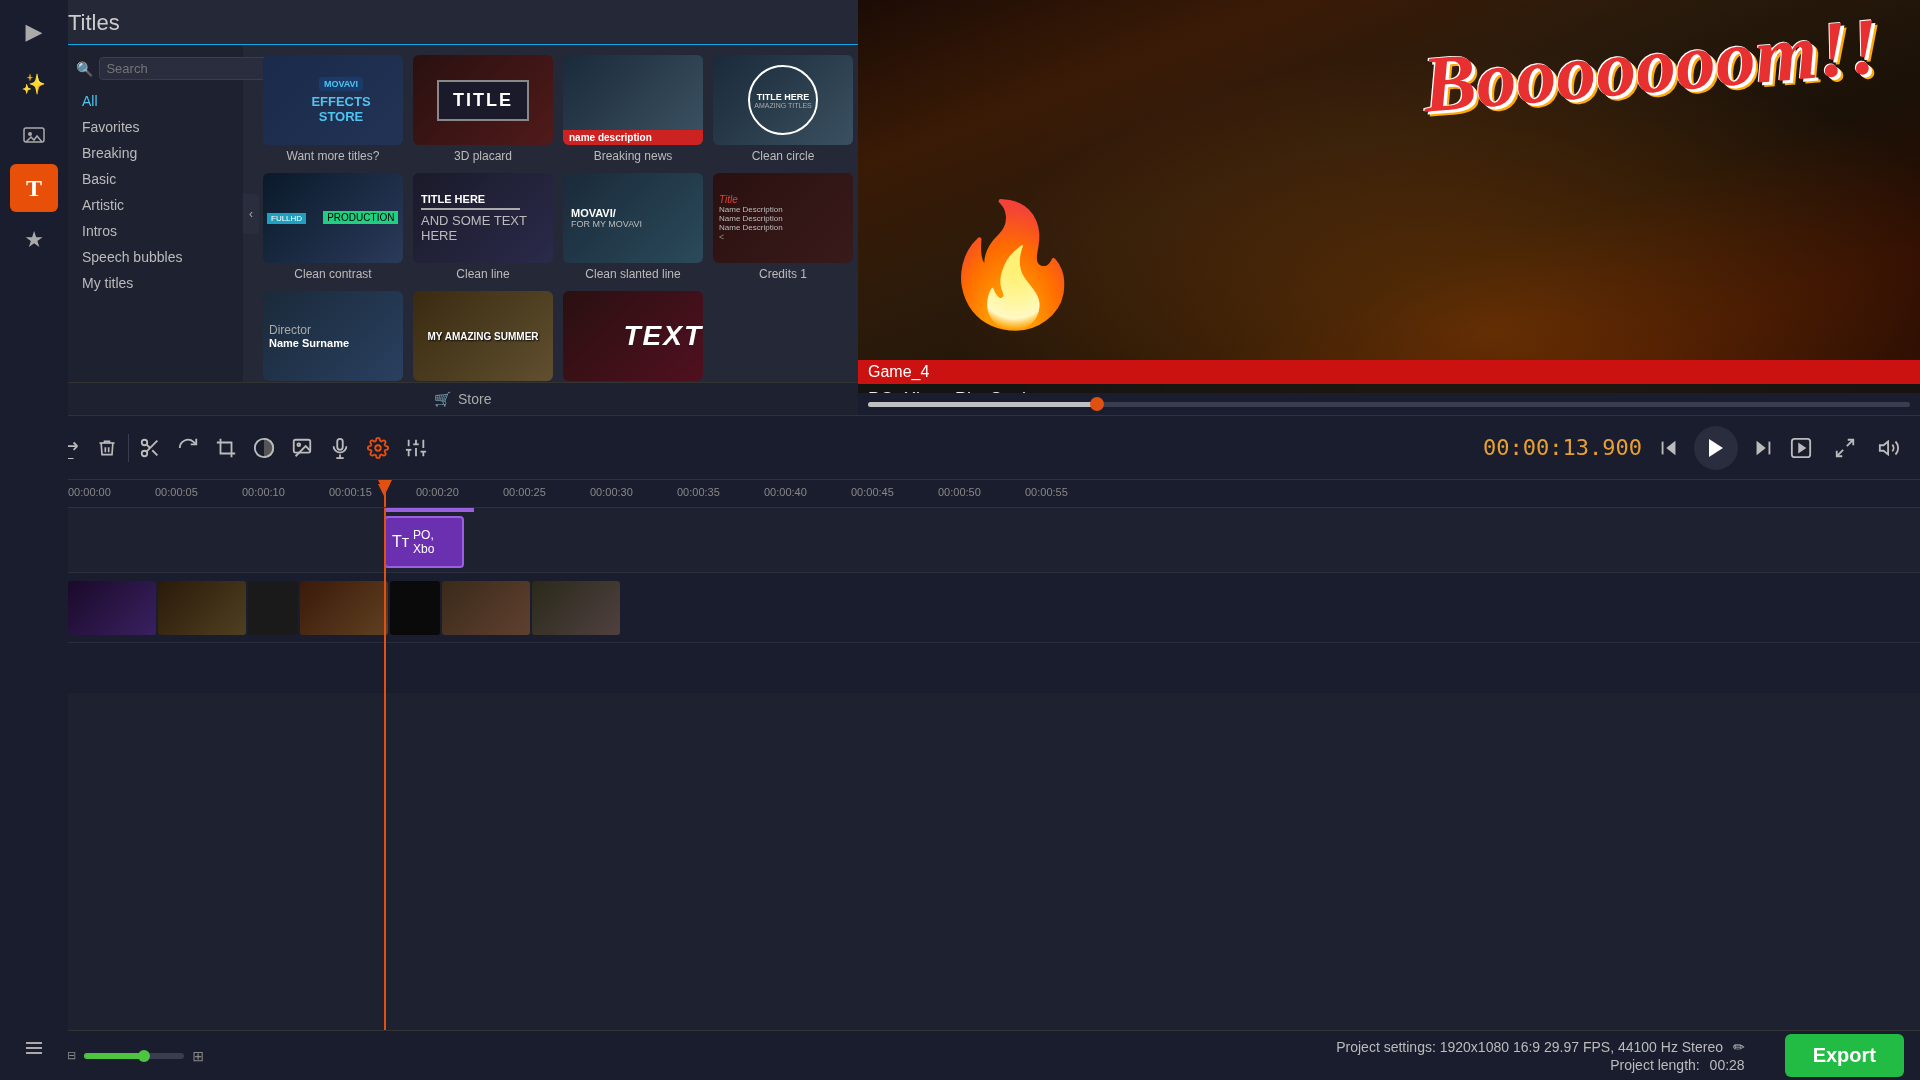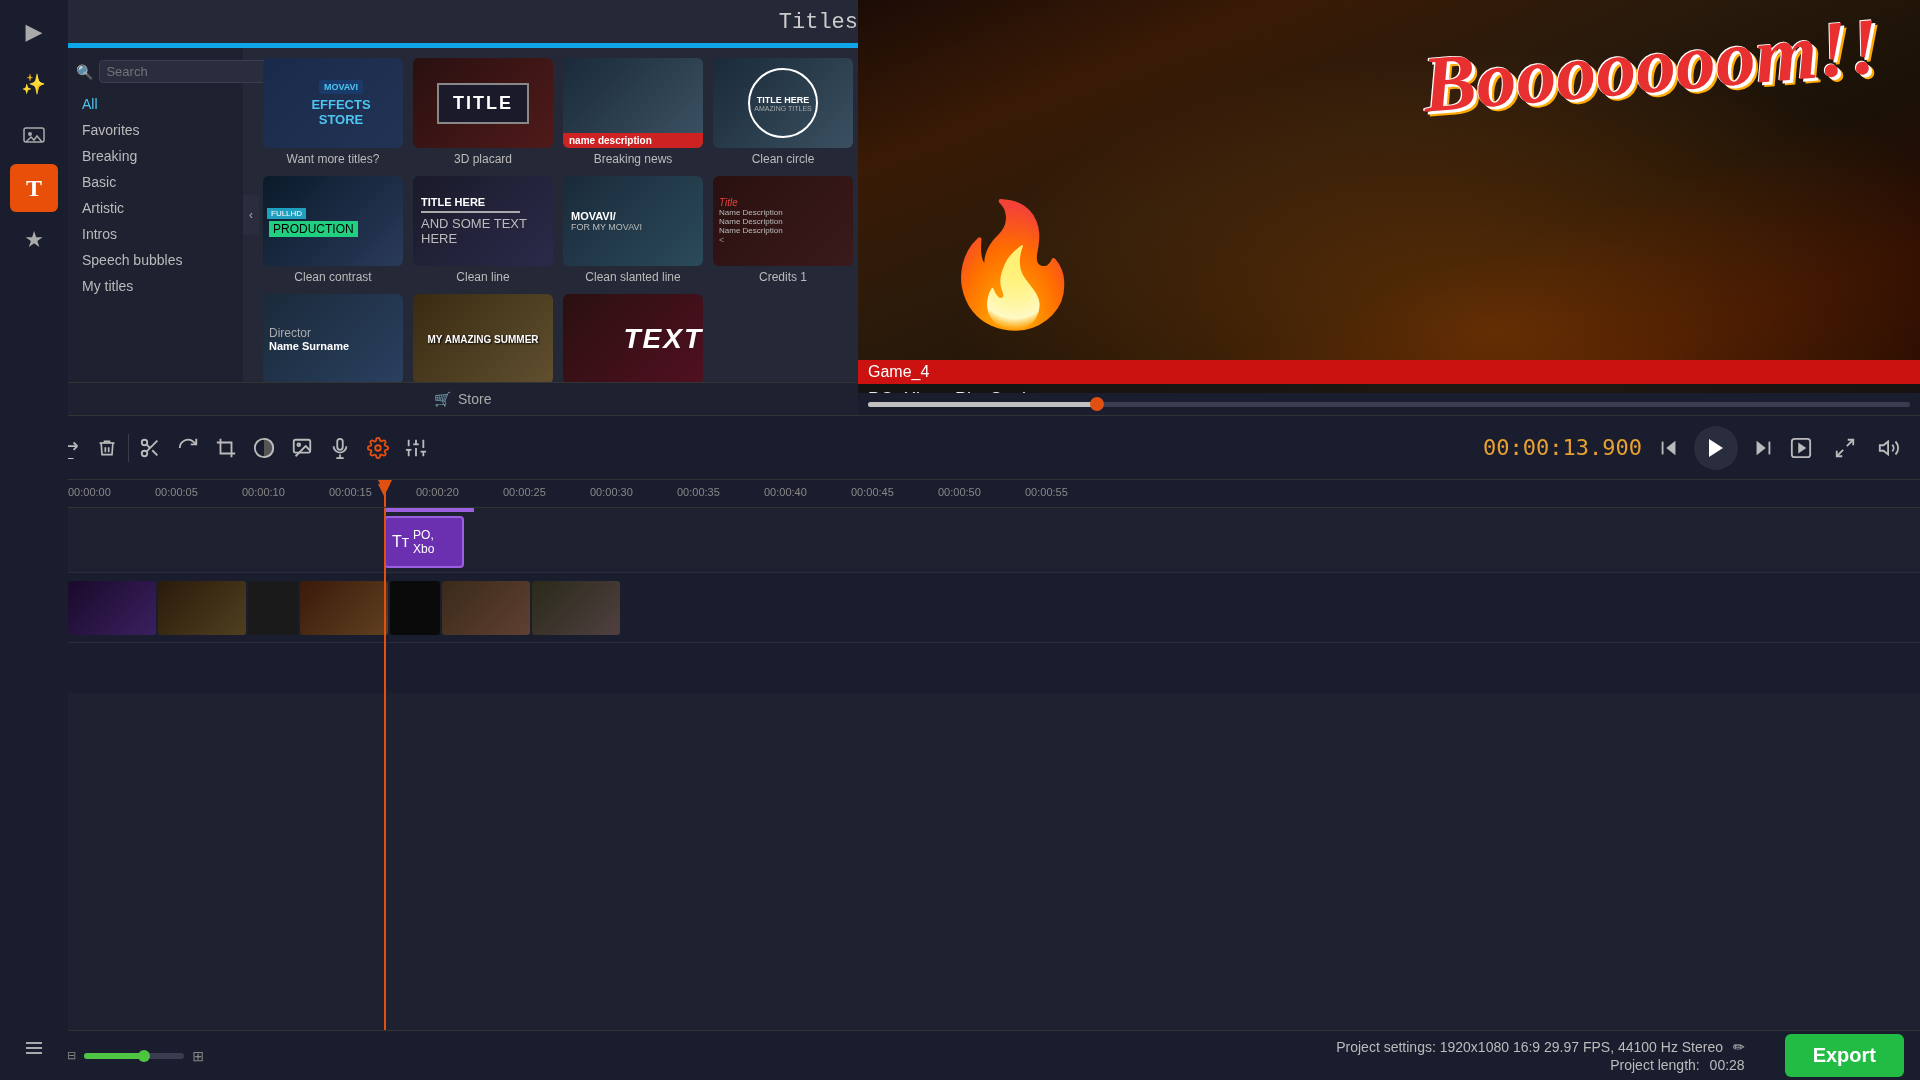--- a/index.html
+++ b/index.html
@@ -12,21 +12,21 @@
     .toolbar-btn {
       width: 48px; height: 48px; border-radius: 6px; display: flex; align-items: center; justify-content: center; cursor: pointer; color: #aaa; font-size: 22px; background: transparent;
     }
     .toolbar-btn.active { background: #e8500a; color: #fff; }
 
     
     #titles-panel {
       position: absolute; left: 68px; top: 0; width: 790px; height: 415px; background: #252836; display: flex; flex-direction: column;
     }
     #titles-header {
-      text-align: right; font-size: 22px; color: #ccc; padding: 10px 0 8px 0; border-bottom: 5px solid #0ea5e9; flex-shrink: 0; font-family: Liberation Mono, monospace;
+      text-align: left; font-size: 22px; color: #ccc; padding: 10px 0 8px 0; border-bottom: 1px solid #0ea5e9; flex-shrink: 0;
     }
     #titles-body {
       display: flex; flex: 1; overflow: hidden;
     }
     #titles-sidebar {
       width: 175px; background: #1e2130; padding: 8px 0; flex-shrink: 0; position: relative;
     }
     #search-row {
       display: flex; align-items: center; padding: 4px 8px; gap: 6px; margin-bottom: 4px;
     }
@@ -283,21 +283,21 @@
             </div>
           </div>
           <div class="title-label">Clean circle</div>
         </div>
 
         <div class="title-card">
           <div class="title-thumb contrast" style="background:linear-gradient(135deg,#1a1a2a,#2a2a4a);flex-direction:column;align-items:flex-start;justify-content:flex-end;padding:0;">
             <div style="flex:1;background:linear-gradient(135deg,#0a1a2a,#2a3a5a);width:100%;display:flex;align-items:center;padding:4px;">
               <div>
                 <div style="background:#20a0c0;color:#fff;font-size:8px;padding:1px 4px;margin-bottom:2px;display:inline-block">FULLHD</div>
-                <span style="background:#20d080;color:#000;font-size:12px;padding:1px 4px;display:inline-block;margin-left:2px">PRODUCTION</span>
+                <span style="background:#20d080;color:#000;font-size:10px;padding:1px 4px;display:inline-block;margin-left:14px">PRODUCTION</span>
               </div>
             </div>
           </div>
           <div class="title-label">Clean contrast</div>
         </div>
 
         <div class="title-card">
           <div class="title-thumb line" style="background:linear-gradient(135deg,#1a1a2a,#2a2a4a);flex-direction:column;justify-content:center;align-items:flex-start;padding:8px;">
             <div style="font-size:11px;font-weight:bold;color:#fff">TITLE HERE</div>
             <div style="height:2px;background:#aaa;width:80%;margin:3px 0;"></div>

